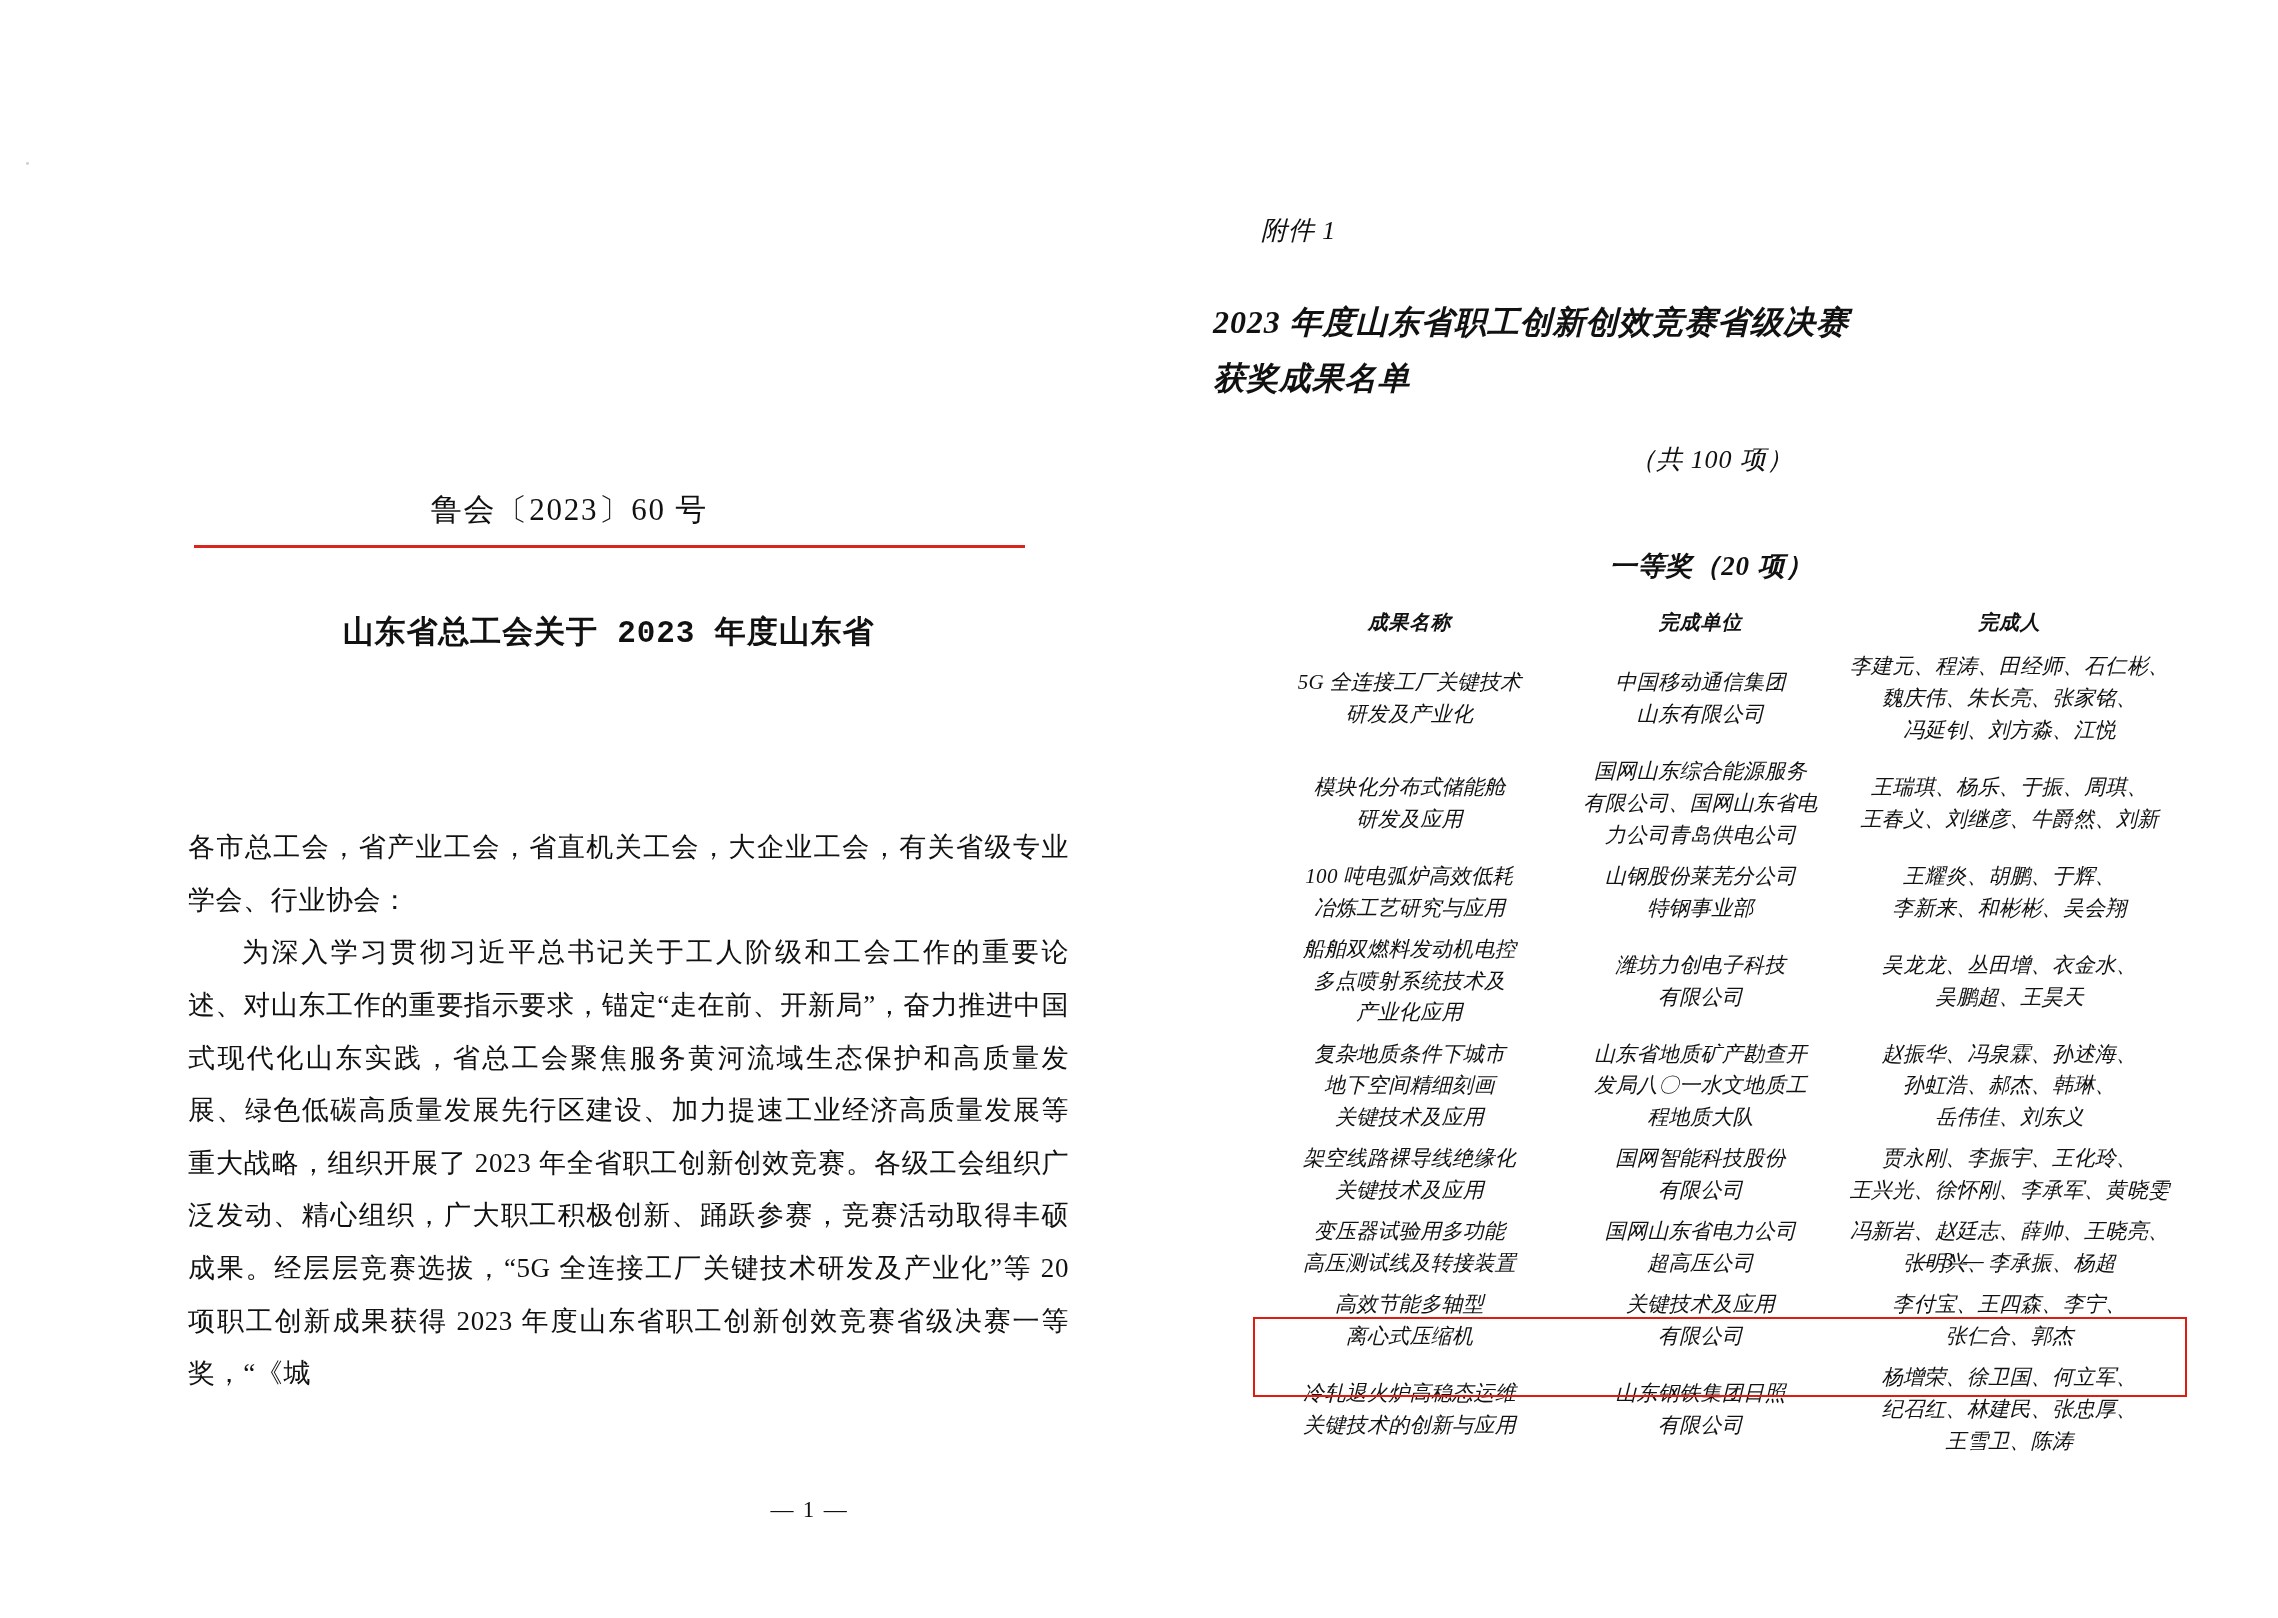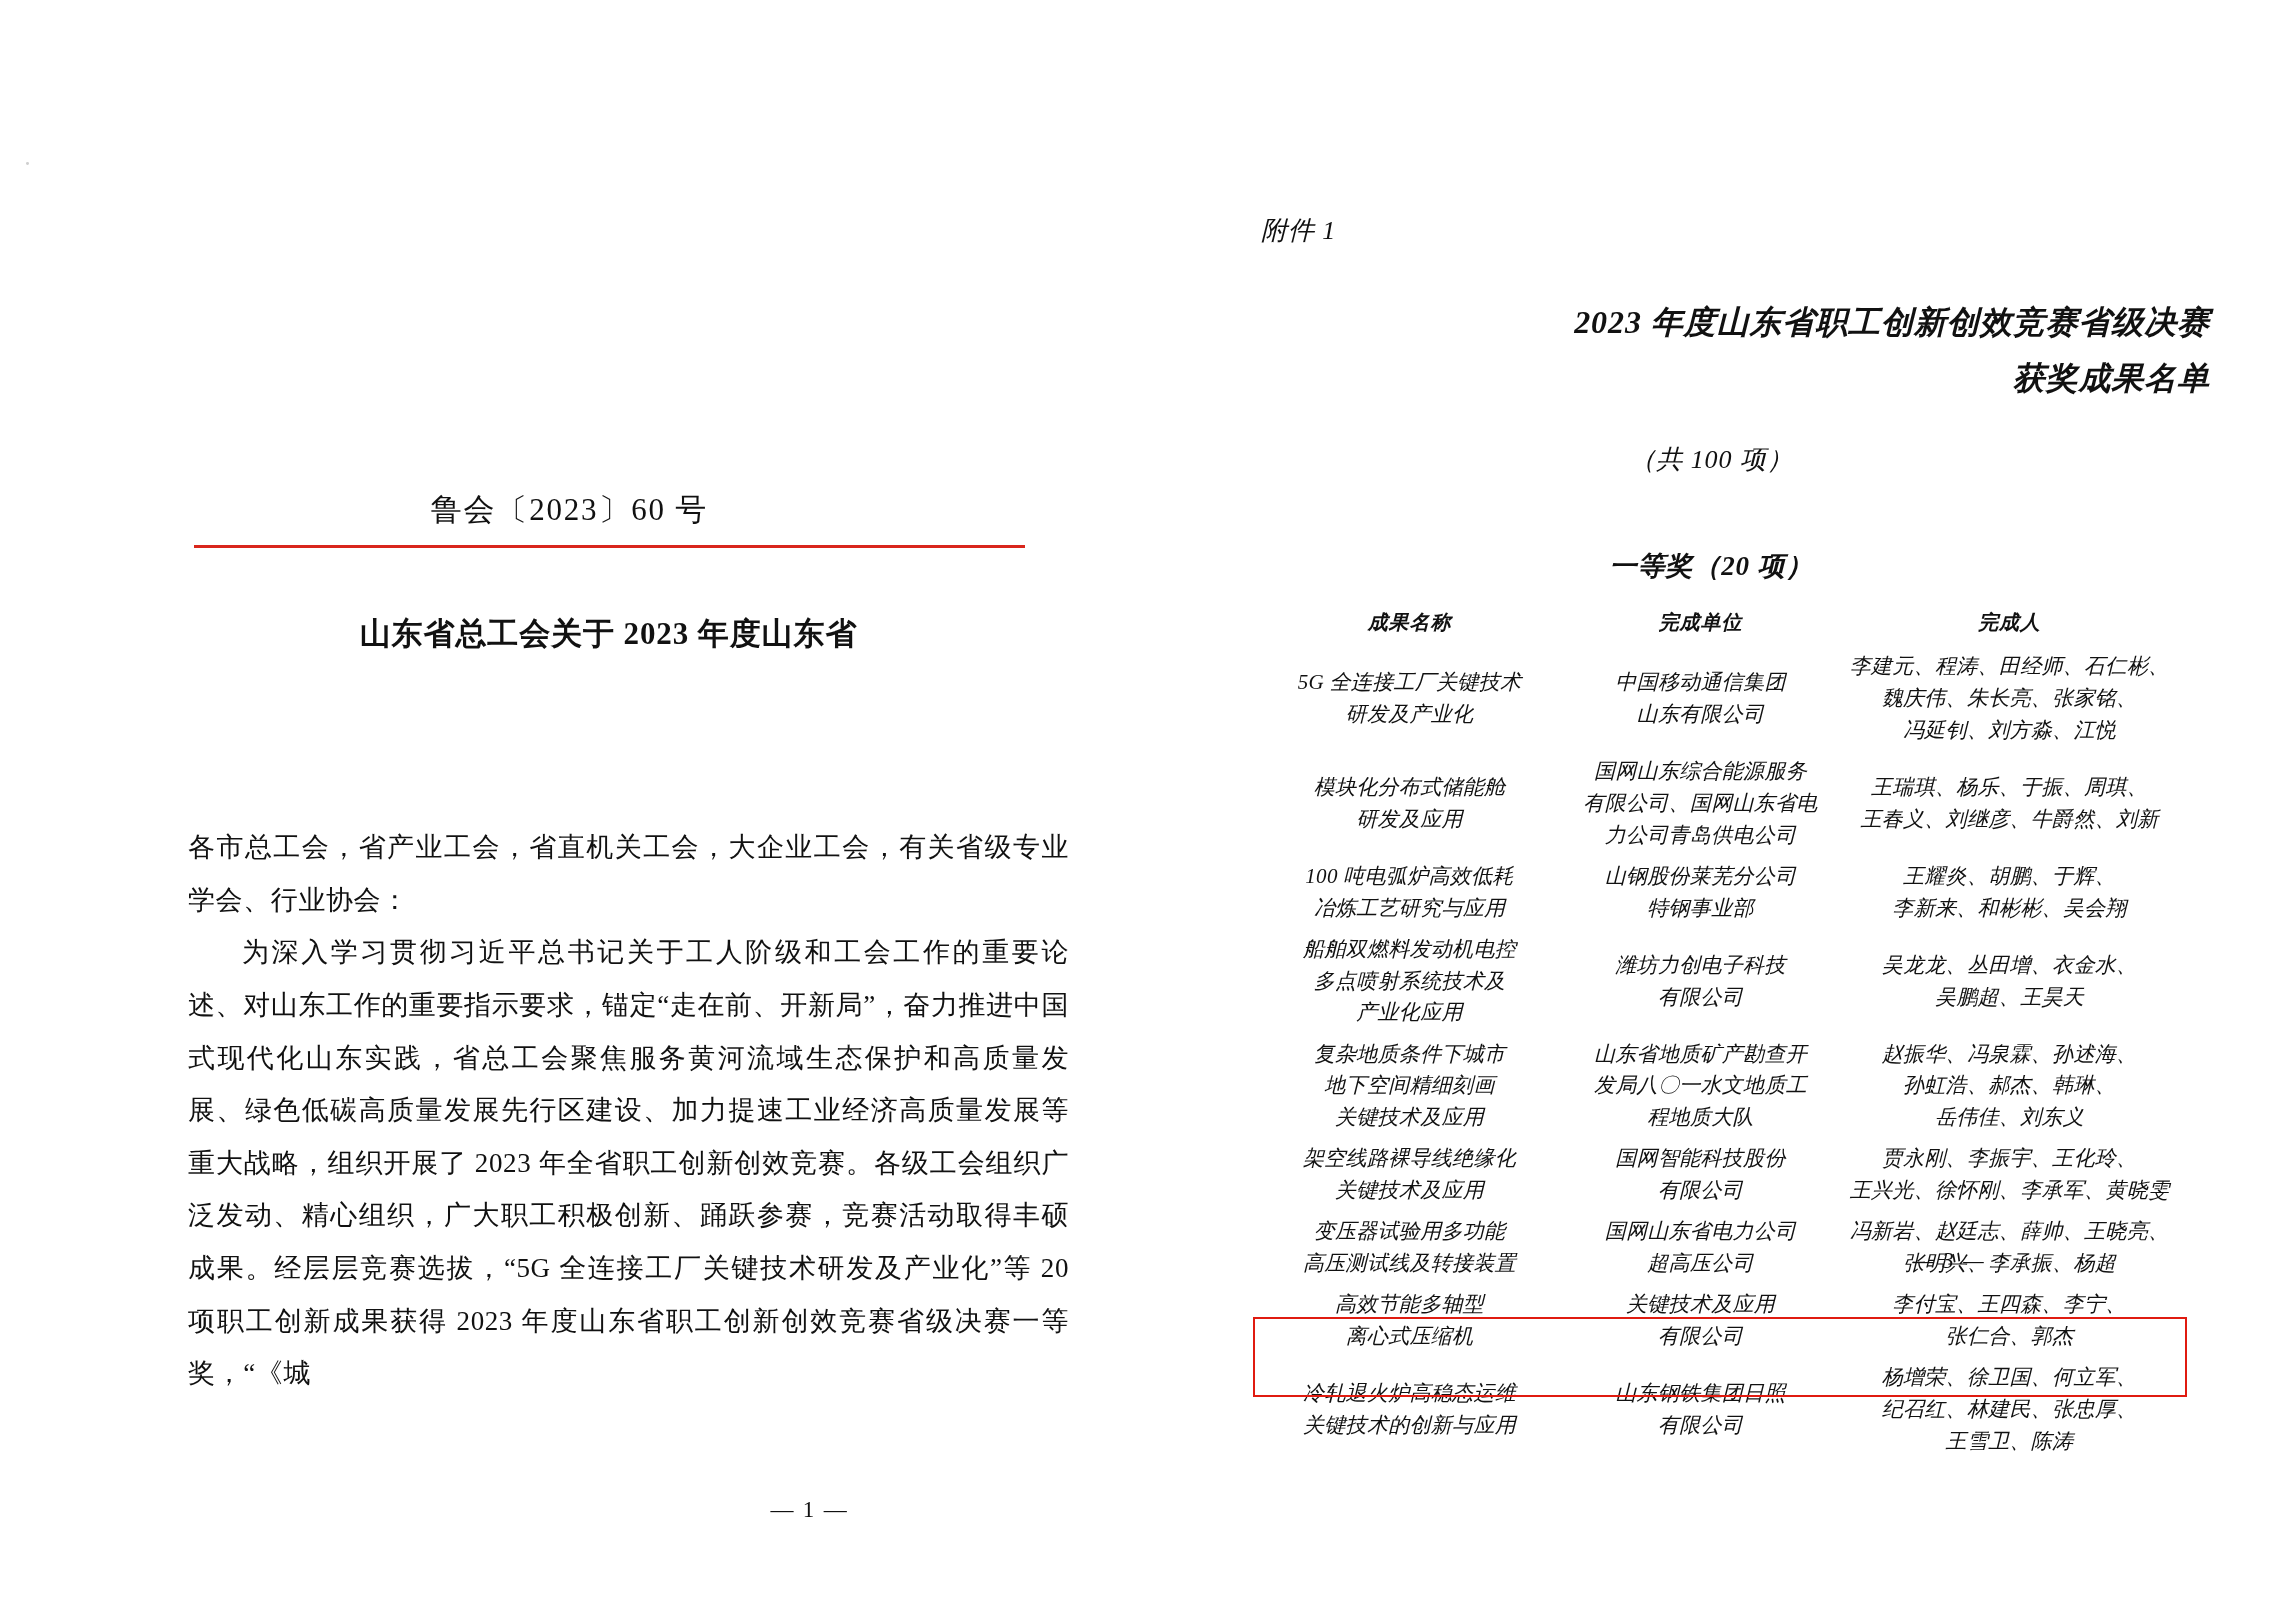--- a/index.html
+++ b/index.html
@@ -64,20 +64,21 @@
   .subject {
     position: absolute;
     left: 138px;
     width: 941px;
     top: 609px;
     text-align: center;
     font-size: 31px;
     font-weight: 700;
     line-height: 1.62;
     letter-spacing: 0.9px;
+    font-family: Liberation Mono, monospace;
   }
 
   .body-text {
     position: absolute;
     left: 171px;
     width: 881px;
     top: 821px;
     font-size: 27px;
     line-height: 1.95;
     letter-spacing: 0.6px;
@@ -119,21 +120,21 @@
     top: 205px;
     font-size: 26px;
     letter-spacing: 0.9px;
   }
 
   .list-title {
     position: absolute;
     left: 74px;
     width: 997px;
     top: 286px;
-    text-align: right;
+    text-align: left;
     font-size: 32px;
     font-weight: 700;
     line-height: 1.75;
     letter-spacing: 0.9px;
   }
 
   .list-count {
     position: absolute;
     left: 74px;
     width: 997px;

